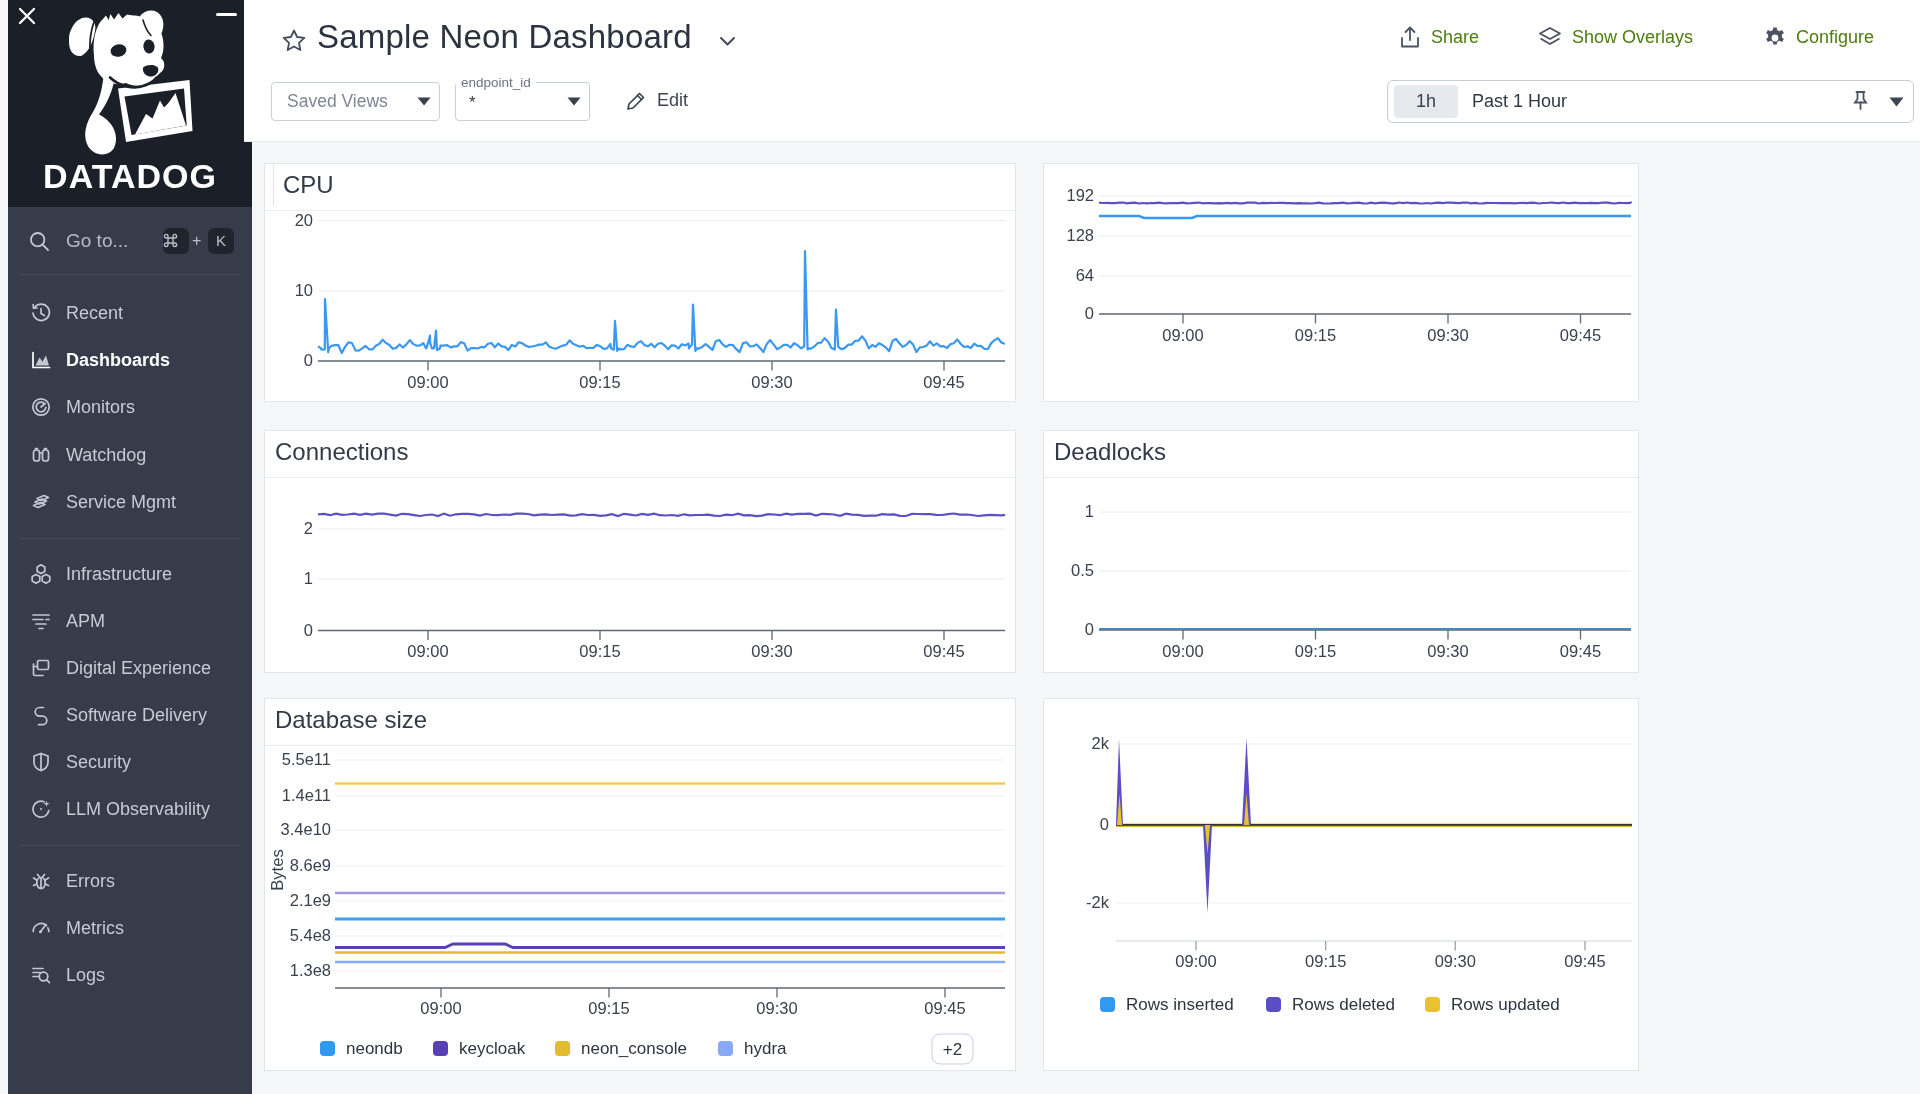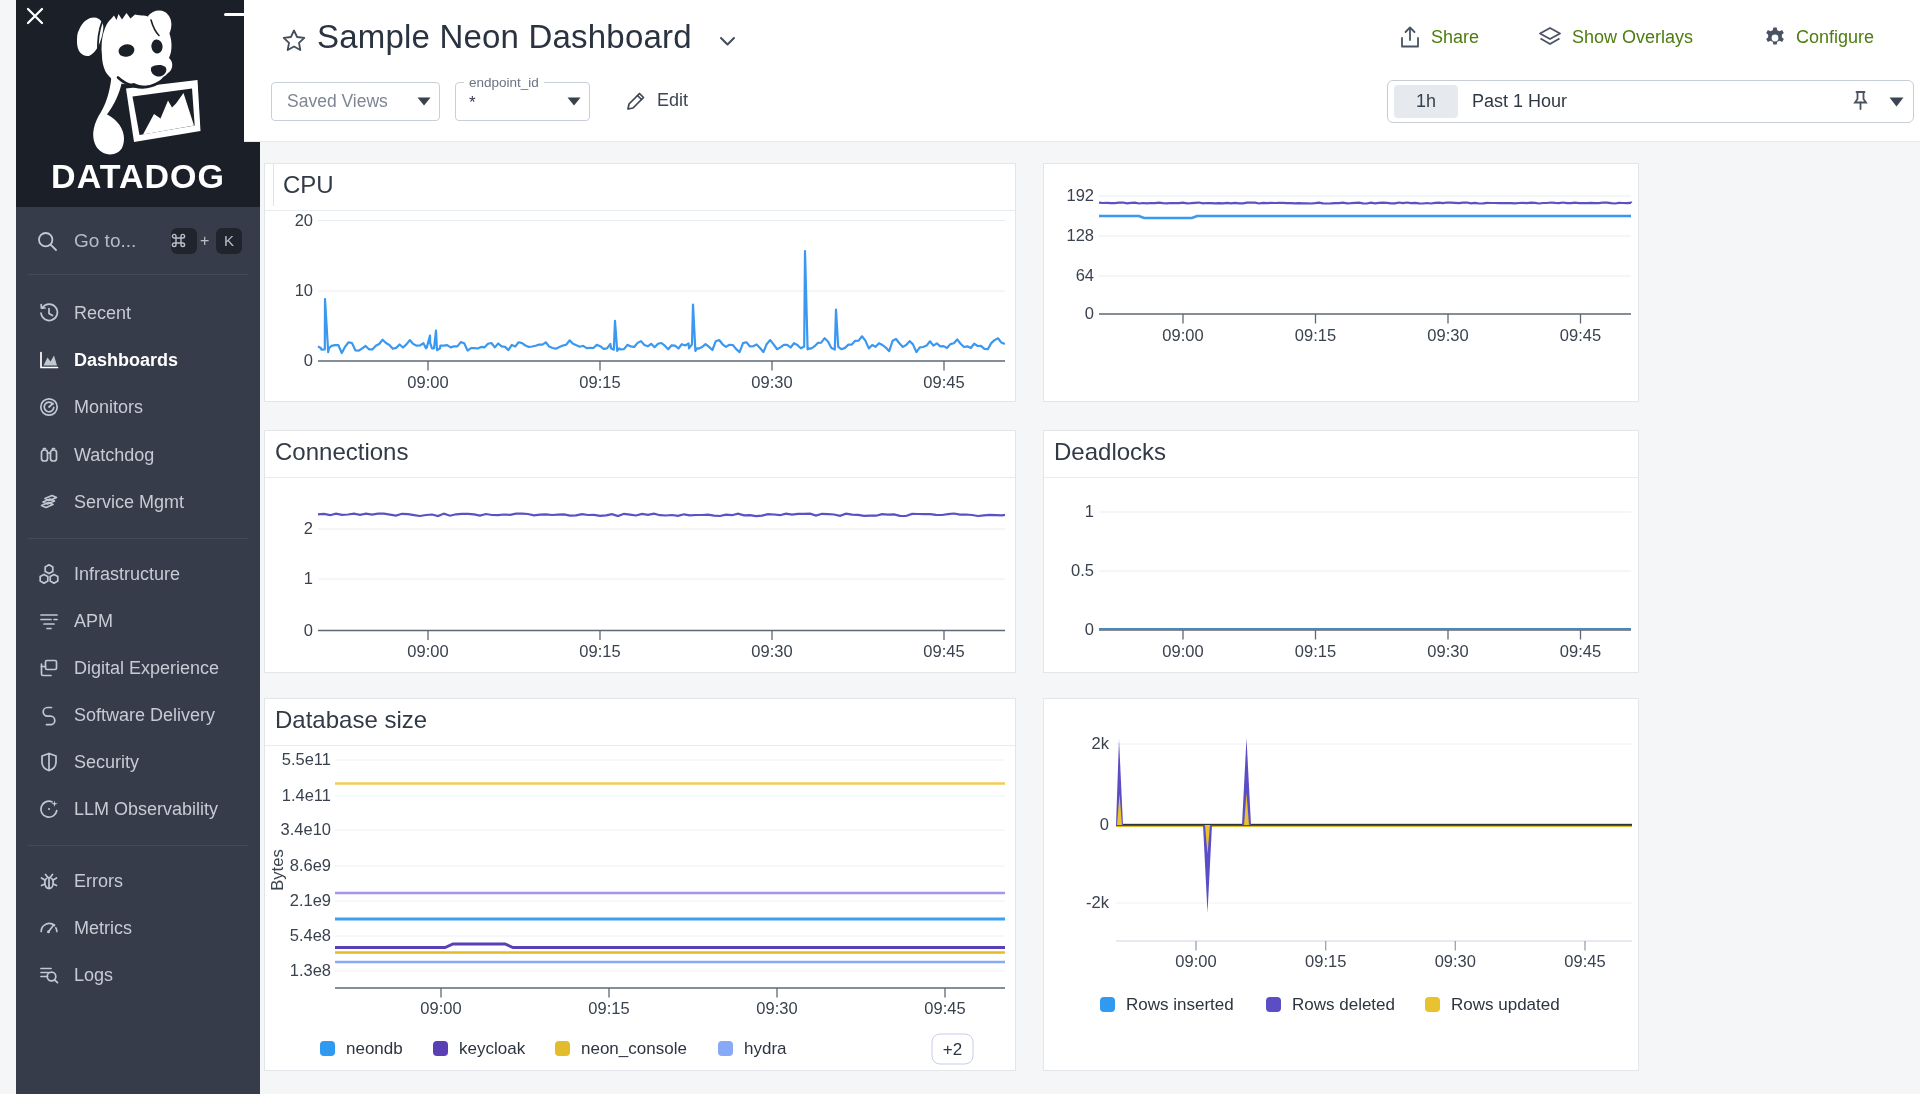--- a/index.html
+++ b/index.html
@@ -1,17 +1,17 @@
 <!DOCTYPE html>
 <html><head><meta charset="utf-8">
 <style>
 *{margin:0;padding:0;box-sizing:border-box}
 body{width:1920px;height:1094px;background:#f5f6f8;font-family:"Liberation Sans",sans-serif;position:relative;overflow:hidden}
 .abs{position:absolute}
-.sidebar{position:absolute;left:16px;top:0;width:244px;height:1094px;background:#363c4a}
+.sidebar{position:absolute;left:8px;top:0;width:244px;height:1094px;background:#363c4a}
 .logo{position:absolute;left:0;top:0;width:244px;height:207px;background:#1b1f28}
 .ddword{position:absolute;left:0;top:157px;width:244px;text-align:center;color:#fff;font-weight:bold;font-size:34px;letter-spacing:1px}
 .navtext{position:absolute;left:58px;font-size:18px;color:#c6cbd4;white-space:nowrap}
 .navdiv{position:absolute;left:12px;width:220px;height:1px;background:#454c59}
 .chip{position:absolute;width:26px;height:26px;background:#20242d;border-radius:6px;color:#b9bfc9;text-align:center;line-height:26px;font-size:15px}
 .hdr{position:absolute;left:244px;top:0;width:1688px;height:142px;background:#fff;border-bottom:1px solid #e4e7eb}
 .title{position:absolute;top:18px;font-size:33px;letter-spacing:0.2px;color:#2b3340}
 .btn{position:absolute;border:1px solid #c9cfd9;border-radius:4px;background:#fff}
 .htxt{font-size:18px;color:#4d7c0f;position:absolute;white-space:nowrap}
 .panel{position:absolute;background:#fff;border:1px solid #e2e5ea}
@@ -158,21 +158,21 @@
     <div class="title" style="left:73px">Sample Neon Dashboard</div>
     <svg class="abs" style="left:475px;top:36px" width="17" height="11" viewBox="0 0 17 11" fill="none" stroke="#434c5a" stroke-width="2" stroke-linecap="round" stroke-linejoin="round">
       <path d="M2 2 L8.5 8.5 L15 2"></path>
     </svg>
     <div class="btn" style="left:27px;top:82px;width:169px;height:39px"></div>
     <div class="htxt" style="left:43px;top:91px;color:#7e8694;font-size:17.5px">Saved Views</div>
     <svg class="abs" style="left:173px;top:97px" width="14" height="9" viewBox="0 0 14 9" fill="#39414d">
       <path d="M0.5 0.5 H13.5 L7 8.5 Z"></path>
     </svg>
     <fieldset class="abs" style="left:211px;top:75px;width:135px;height:46px;border:1px solid #c9cfd9;border-radius:4px;background:#fff">
-      <legend style="margin-left:8px;padding:0 5px;font-size:13.5px;color:#6a7382">endpoint_id</legend>
+      <legend style="padding:0 5px;font-size:13.5px;color:#6a7382">endpoint_id</legend>
     </fieldset>
     <div class="htxt" style="left:225px;top:93px;color:#333b48;font-size:17px">*</div>
     <svg class="abs" style="left:323px;top:97px" width="14" height="9" viewBox="0 0 14 9" fill="#39414d">
       <path d="M0.5 0.5 H13.5 L7 8.5 Z"></path>
     </svg>
     <svg class="abs" style="left:381px;top:90px" width="22" height="22" viewBox="0 0 22 22" fill="none" stroke="#3c4553" stroke-width="1.7" stroke-linecap="round" stroke-linejoin="round">
       <path d="M14.5 3.5 L18.5 7.5 L8 18 L3 19 L4 14 Z"></path>
       <path d="M12.5 5.5 L16.5 9.5"></path>
     </svg>
     <div class="htxt" style="left:413px;top:90px;color:#3c4553">Edit</div>

